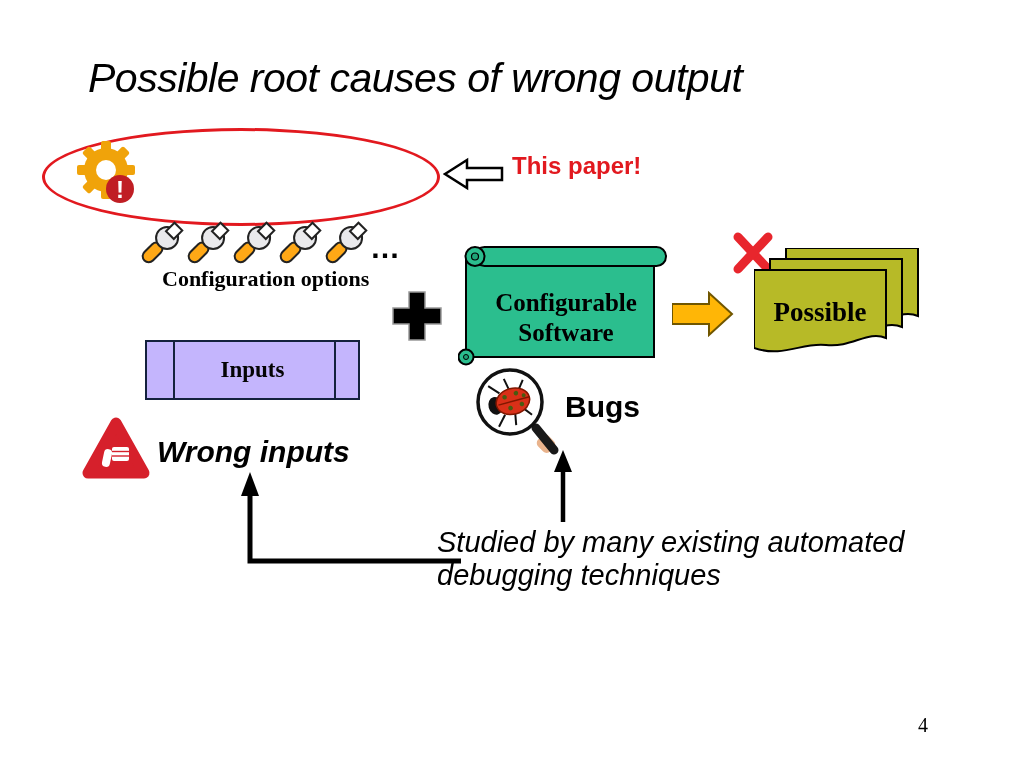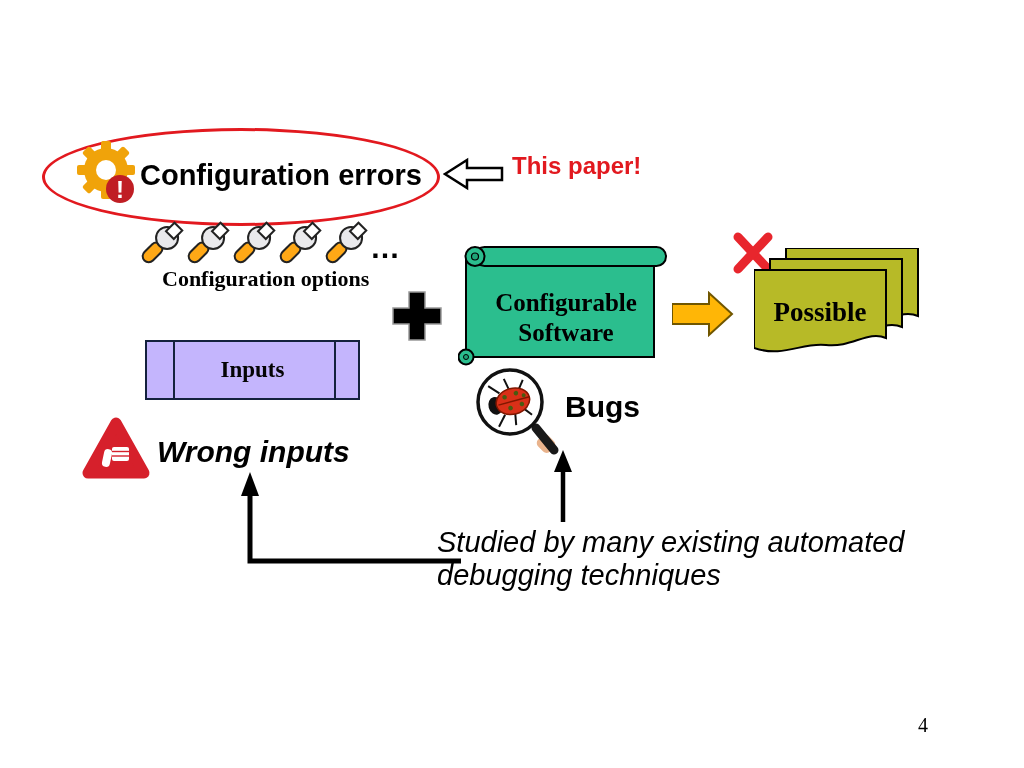--- a/index.html
+++ b/index.html
@@ -36,20 +36,21 @@
   #arrow-elbow{left:238px;top:464px;}
   #note{left:437px;top:526px;width:492px;font-size:29px;font-style:italic;line-height:33px;}
   #page-num{left:918px;top:714px;font-size:20px;font-family:"Liberation Serif",serif;}
   svg{display:block;}
 </style>
 </head>
 <body>
 
 <div id="slide">
 
+  <div class="abs" id="title">Possible root causes of wrong output</div>
 
   <div class="abs" id="ellipse"></div>
 
   <svg class="abs" id="gear" width="70" height="70" viewBox="0 0 70 70">
     <g fill="#f0a30a">
       <g>
         <rect x="27" y="1" width="10" height="14" rx="2"></rect>
         <rect x="27" y="1" width="10" height="14" rx="2" transform="rotate(45 32 30)"></rect>
         <rect x="27" y="1" width="10" height="14" rx="2" transform="rotate(90 32 30)"></rect>
         <rect x="27" y="1" width="10" height="14" rx="2" transform="rotate(135 32 30)"></rect>
@@ -60,21 +61,20 @@
       </g>
       <circle cx="32" cy="30" r="22"></circle>
       <circle cx="32" cy="30" r="10" fill="#ffffff"></circle>
     </g>
     <g>
       <circle cx="46" cy="49" r="14" fill="#c01e24"></circle>
       <text x="46" y="58" text-anchor="middle" font-size="24" font-weight="bold" fill="#ffffff" font-family="Liberation Sans, sans-serif">!</text>
     </g>
   </svg>
 
-  <div class="abs" id="cfg-err">Configuration errors</div>
 
   <svg class="abs" id="paper-arrow" width="62" height="34" viewBox="0 0 62 34">
     <polygon points="2,17 24,3 24,11 59,11 59,23 24,23 24,31" fill="#ffffff" stroke="#000000" stroke-width="2.5"></polygon>
   </svg>
 
   <div class="abs" id="this-paper">This paper!</div>
 
   <svg class="abs wrench" style="left:136px" viewBox="0 0 48 48">
     <g transform="rotate(45 24 24)">
       <rect x="18" y="23" width="12" height="23" rx="6" fill="#ffa816" stroke="#222" stroke-width="2"></rect>

